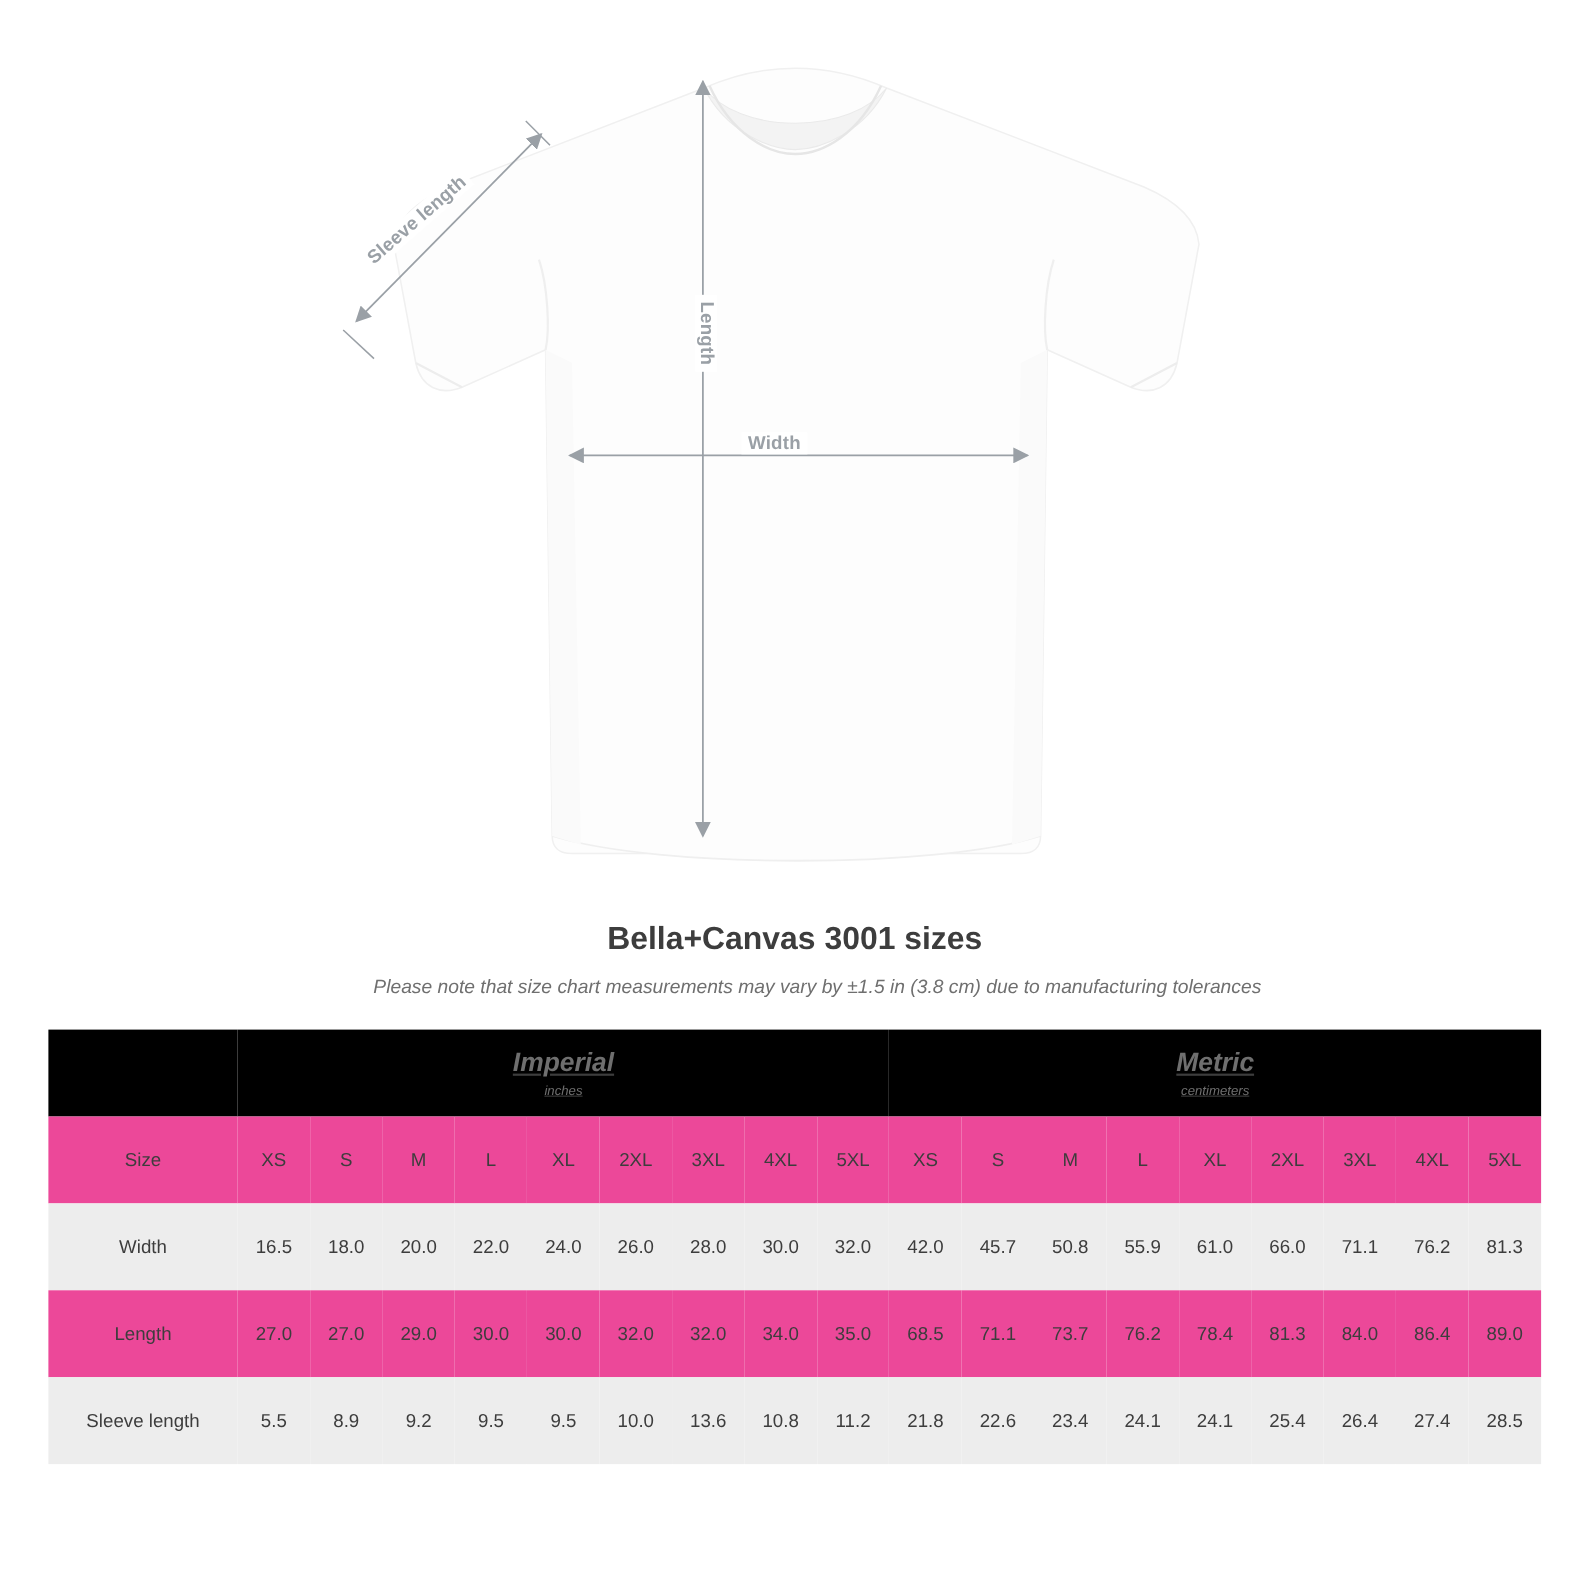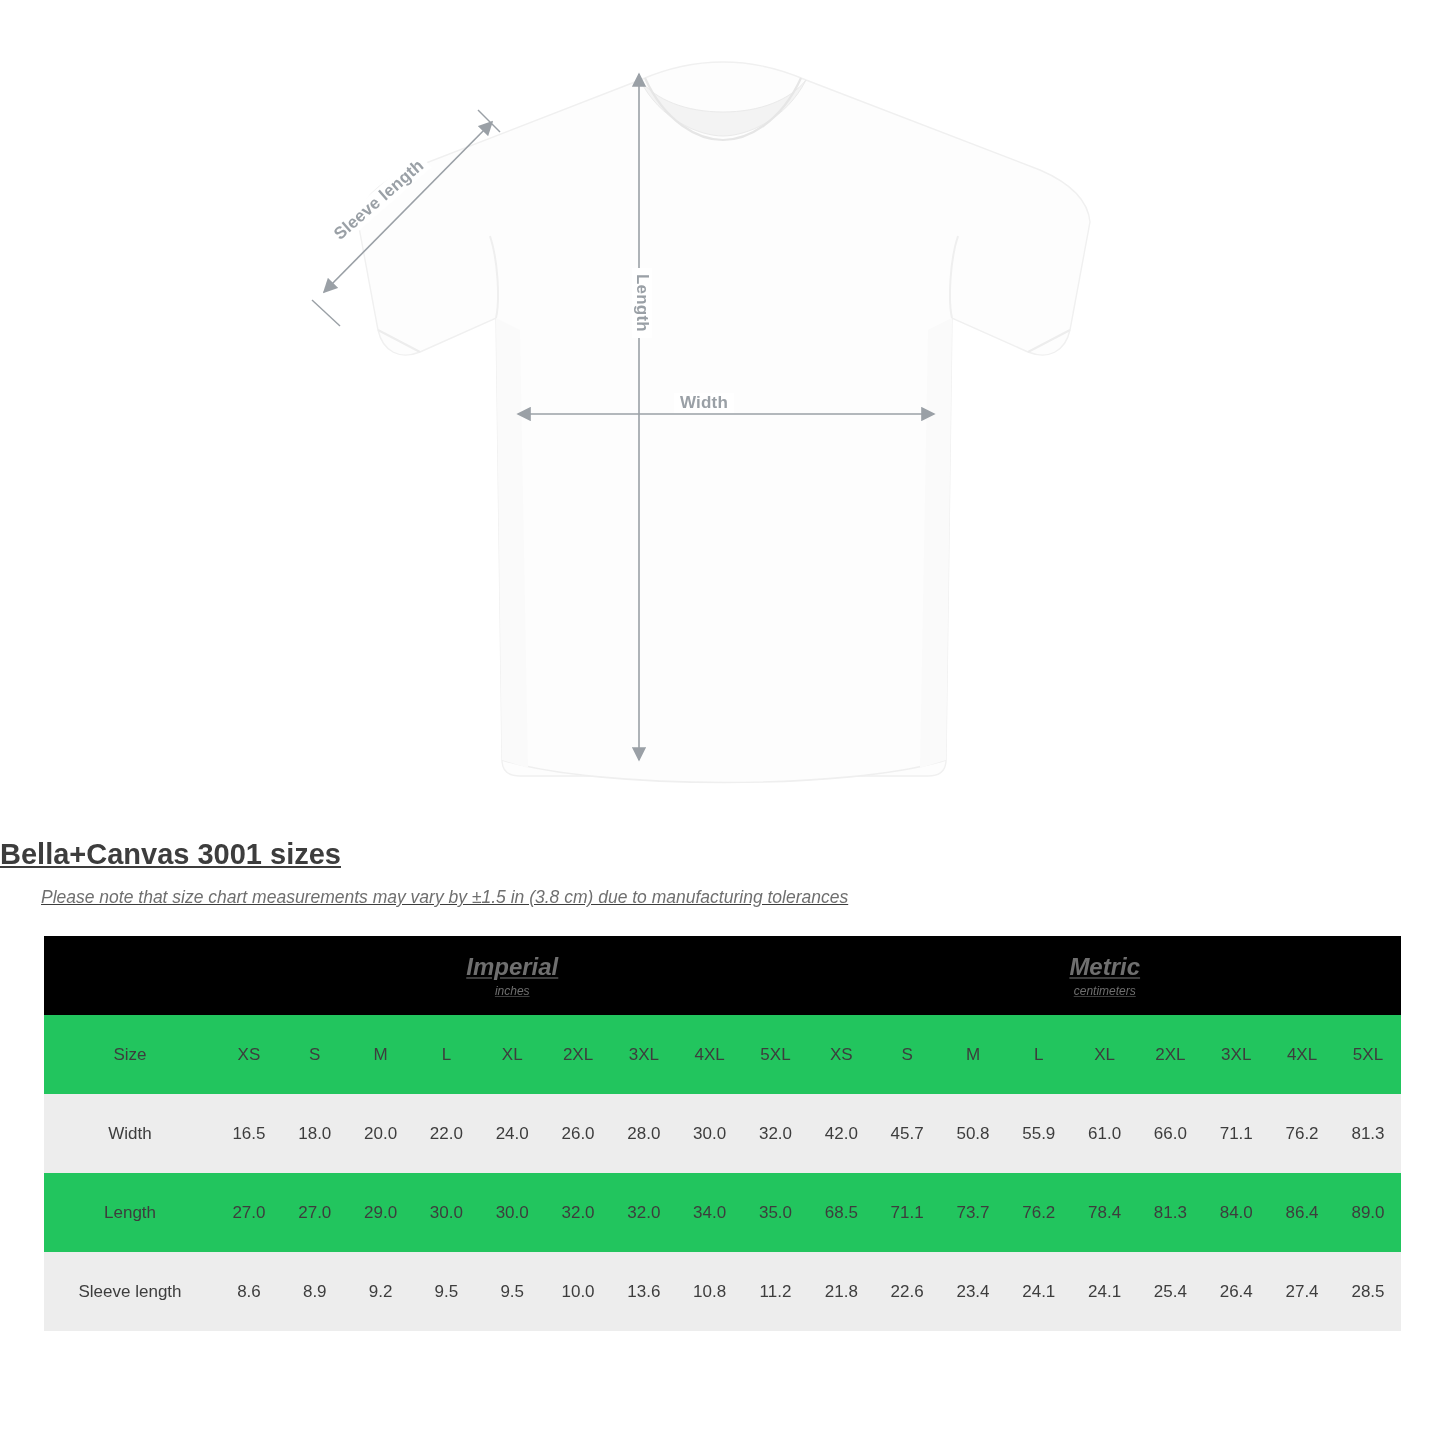--- a/index.html
+++ b/index.html
@@ -51,22 +51,22 @@
     left: 318px;
     top: 190px;
     transform: rotate(-41deg);
     transform-origin: center center;
     background: #fff;
     padding: 0 5px;
   }
 
   
   .title-block {
+    text-align: center;
     margin-top: 18px;
-    text-decoration: underline;
   }
   .chart-title {
     font-size: 29px;
     font-weight: bold;
     color: #3d3d3d;
     margin: 0;
   }
   .chart-note {
     font-size: 17.5px;
     font-style: italic;
@@ -106,21 +106,21 @@
     font-weight: bold;
     color: #6f6f6f;
     line-height: 1.15;
   }
   .unit-sub {
     font-size: 12px;
     font-style: italic;
     color: #6f6f6f;
     margin-top: 4px;
   }
-  .row-even td { background: #22c55e; margin-top: 39px; }
+  .row-even td { background: #ec4899; margin-top: 39px; }
   .row-odd td  { background: #ededed; }
 
   .head-row td {
     font-weight: bold;
     font-size: 17.5px;
     color: #3d3d3d;
   }
   .rowlabel {
     font-weight: bold;
     font-size: 17.5px;
@@ -295,21 +295,21 @@
         <td>76.2</td>
         <td>78.4</td>
         <td>81.3</td>
         <td>84.0</td>
         <td>86.4</td>
         <td>89.0</td>
       </tr>
 
       <tr class="row-odd">
         <td class="rowlabel">Sleeve length</td>
-        <td>8.6</td>
+        <td>5.5</td>
         <td>8.9</td>
         <td>9.2</td>
         <td>9.5</td>
         <td>9.5</td>
         <td>10.0</td>
         <td>13.6</td>
         <td>10.8</td>
         <td>11.2</td>
         <td>21.8</td>
         <td>22.6</td>

